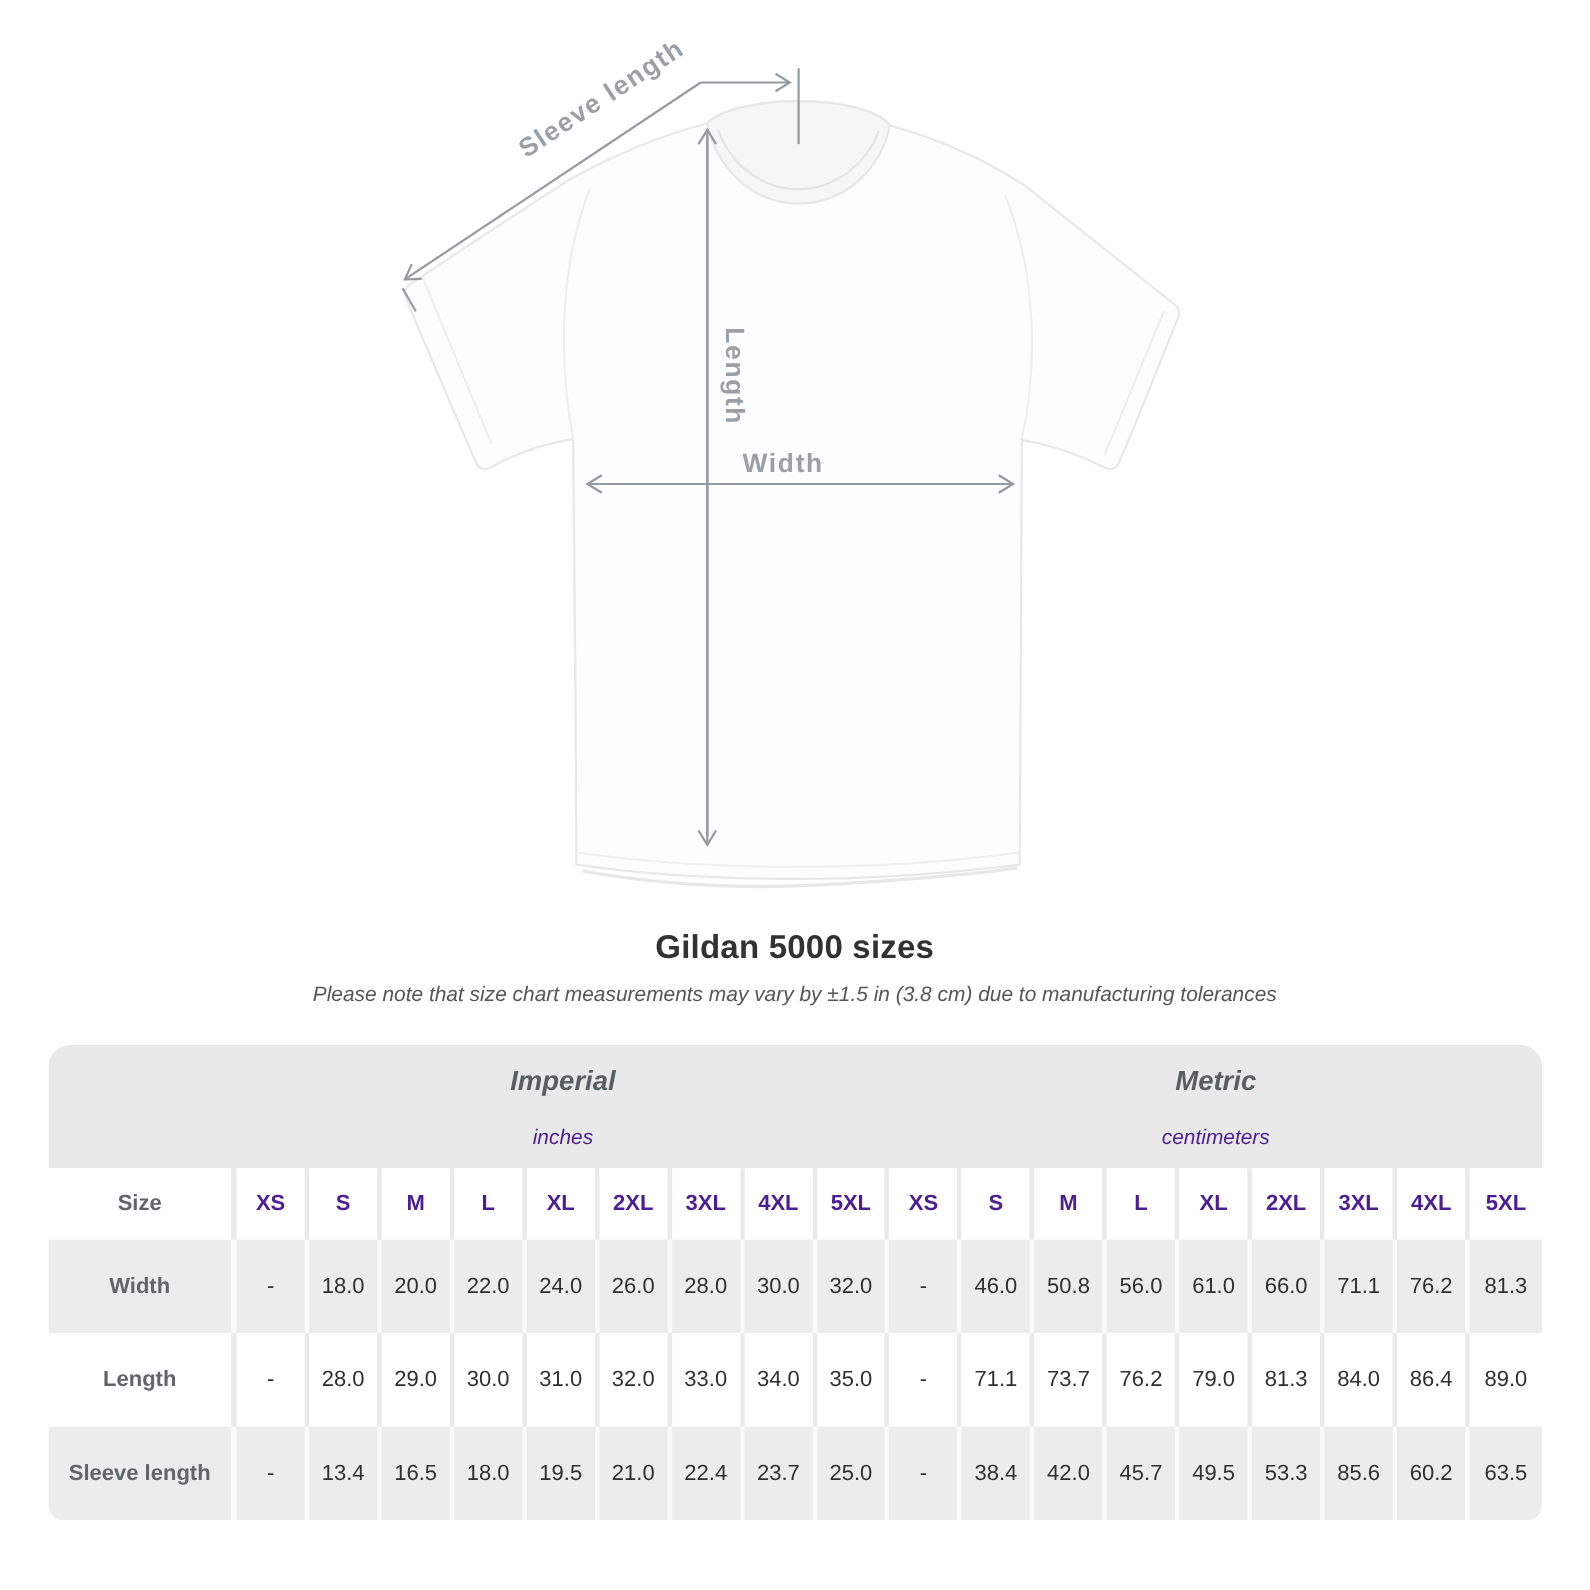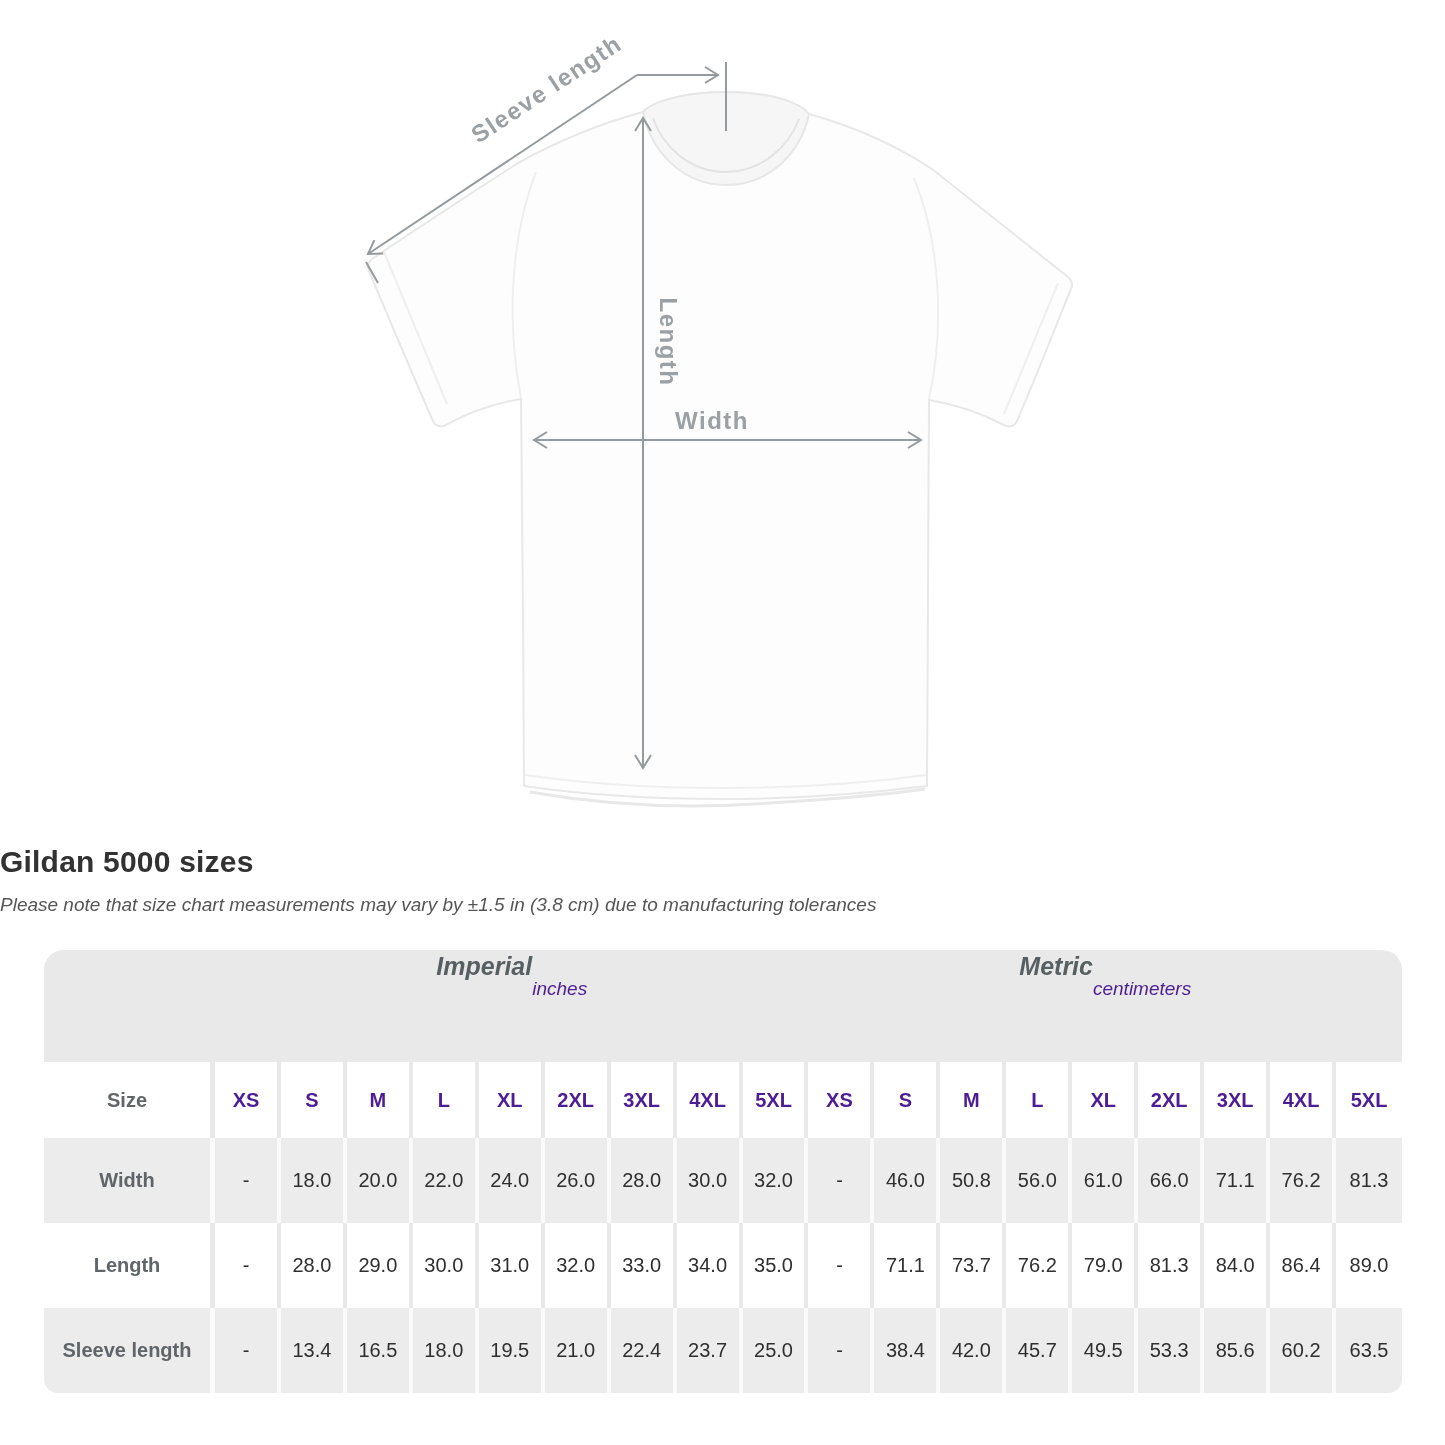--- a/index.html
+++ b/index.html
@@ -3,40 +3,40 @@
 <meta charset="utf-8">
 <style>
   html,body { margin:0; padding:0; }
   body {
     width:1445px; height:1445px; background:#ffffff; position:relative;
     font-family:"Liberation Sans", sans-serif; overflow:hidden;
   }
   svg text { user-select:none; }
   .dim-label { font-family:"Liberation Sans",sans-serif; font-size:24px; font-weight:bold; fill:#9aa0a4; letter-spacing:1.5px; }
 
-  .content-head { position:absolute; left:0; right:0; top:845px; }
+  .content-head { position:absolute; left:0; right:0; top:845px; text-align:center; }
   .page-title { margin:0 0 15px 0; font-size:30px; font-weight:bold; color:#323232; letter-spacing:0.2px; }
   .tolerance-note { margin:0; font-size:19px; font-style:italic; color:#565656; }
 
   .size-table {
     position:absolute; left:44px; top:950px; width:1358px;
     border-radius:20px 20px 14px 14px; overflow:hidden;
   }
   .band { height:112px; background:#e9e9e9; display:grid; grid-template-columns:171px 1fr 1fr; }
-  .band-group { display:flex; flex-direction:row; justify-content:center; padding-top:2px; }
+  .band-group { display:flex; flex-direction:column; align-items:center; justify-content:center; padding-top:2px; }
   .band-title { font-size:25px; font-weight:bold; font-style:italic; color:#575f63; }
   .band-sub { margin-top:26px; font-size:19px; font-style:italic; color:#4c1d95; }
 
   .trow { display:grid; grid-template-columns:171px repeat(18, 1fr); }
   .trow > .c {
     display:flex; align-items:center; justify-content:center;
     border-right:4px solid transparent; font-size:20px; color:#2f2f2f;
   }
   .trow > .c:last-child { border-right:none; }
-  .r-head { height:76px; background:#ffffff; }
+  .r-head { height:65px; background:#ffffff; }
   .r-head > .c { font-weight:bold; color:#4c1d95; border-right-color:#e9e9e9; }
   .r-gray { height:85px; background:#ececec; }
   .r-gray > .c { border-right-color:#fafafa; }
   .r-white { height:85px; background:#ffffff; }
   .r-white > .c { border-right-color:#e9e9e9; }
   .c.lbl { font-weight:bold; color:#5f6569; font-size:20px; border-right-width:5px; }
 </style>
 </head>
 <body>
 

